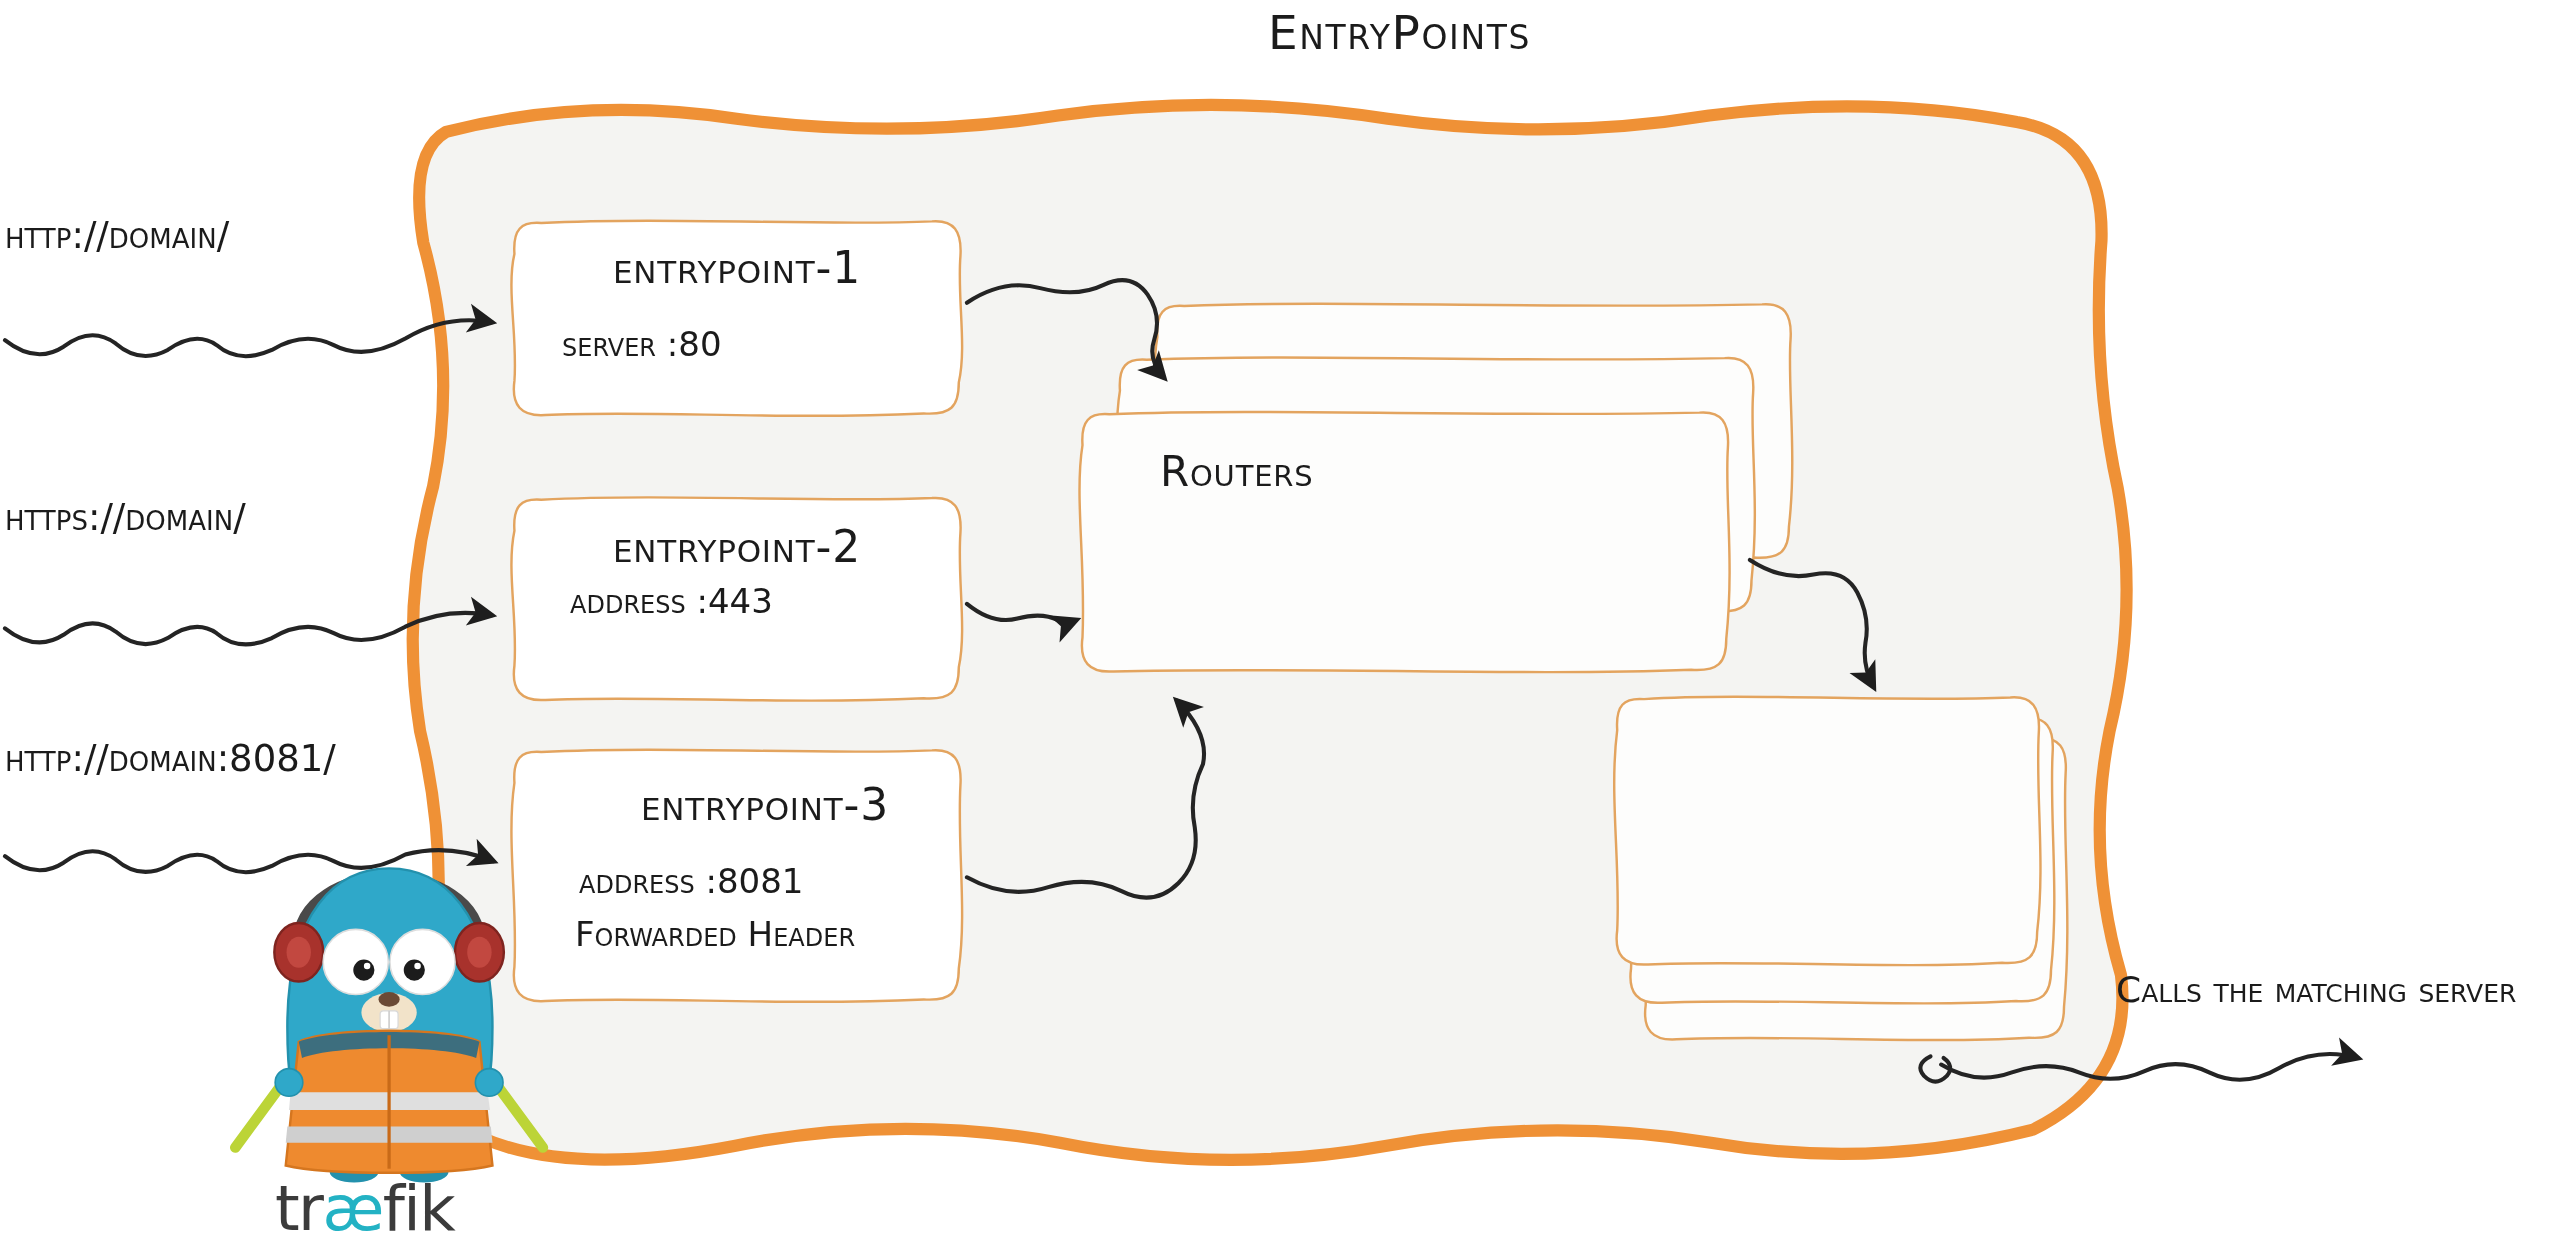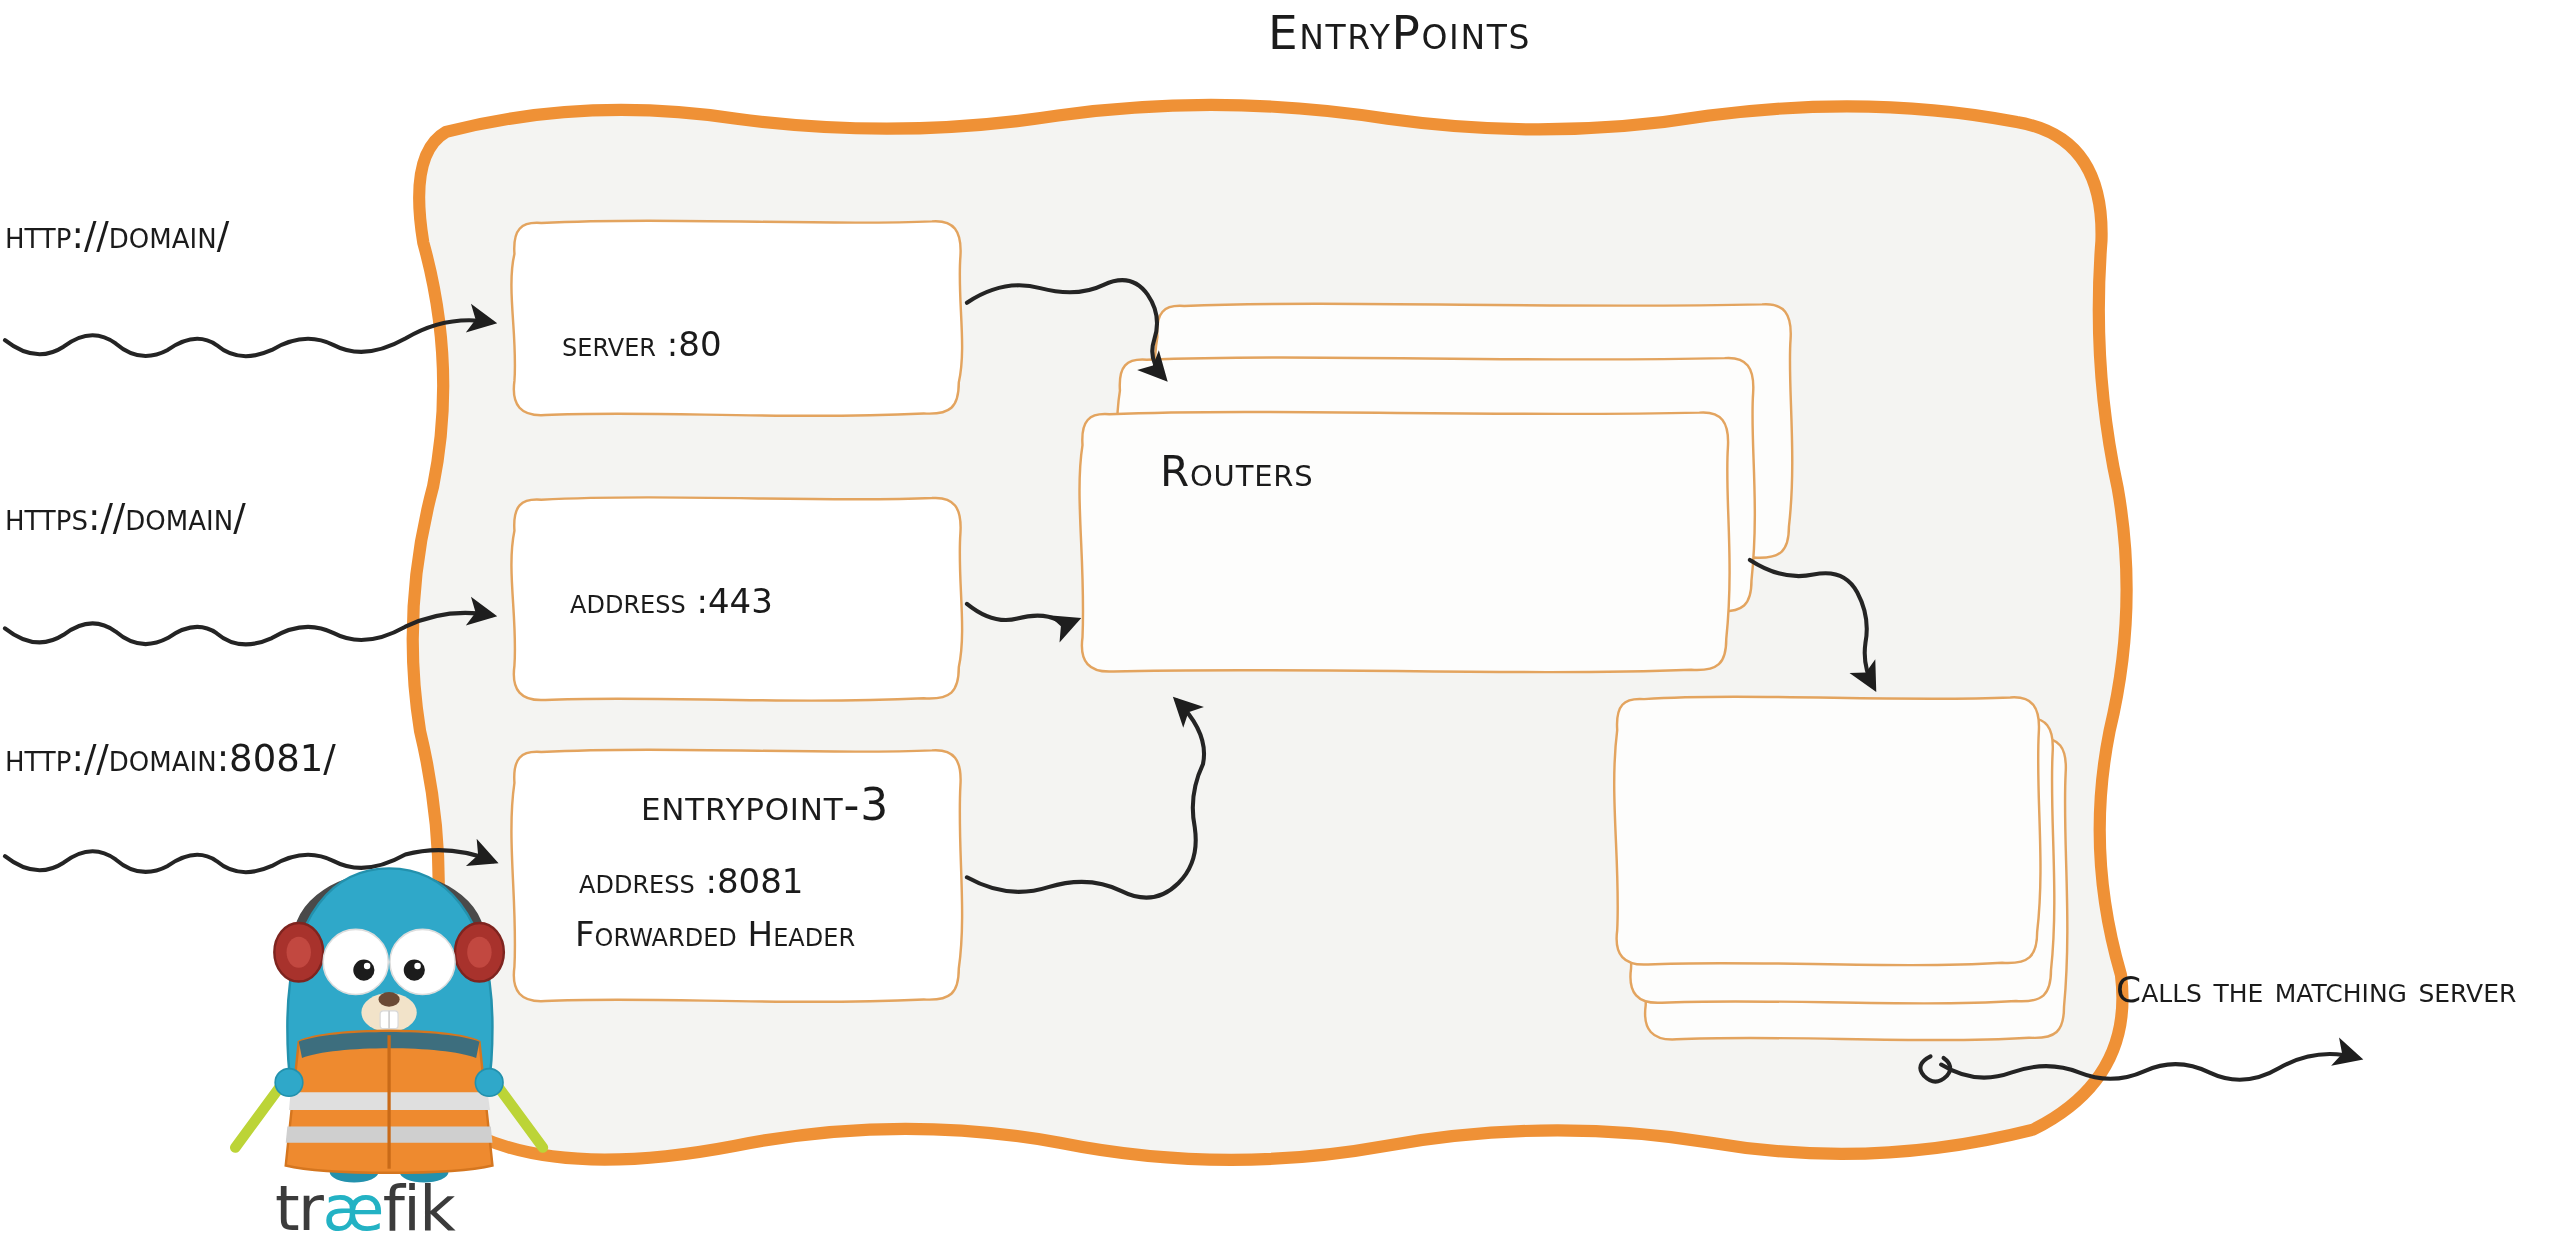--- a/index.html
+++ b/index.html
@@ -149,22 +149,24 @@
       <circle cx="286" cy="318" r="17" fill="#2fa8c9" stroke="#2391ad" stroke-width="2"></circle>
     </g>
   </svg>
 
   <div class="label diagram-title">EntryPoints</div>
 
   <div class="label req-1">http://domain/</div>
   <div class="label req-2">https://domain/</div>
   <div class="label req-3">http://domain:8081/</div>
 
+  <div class="label ep-name ep1-name">entrypoint-1</div>
   <div class="label ep-addr ep1-addr">server :80</div>
 
+  <div class="label ep-name ep2-name">entrypoint-2</div>
   <div class="label ep-addr ep2-addr">address :443</div>
 
   <div class="label ep-name ep3-name">entrypoint-3</div>
   <div class="label ep-addr ep3-addr">address :8081</div>
   <div class="label ep3-extra">Forwarded Header</div>
 
   <div class="label routers-label">Routers</div>
   <div class="label output-label">Calls the matching server</div>
 
   <div class="wordmark">

